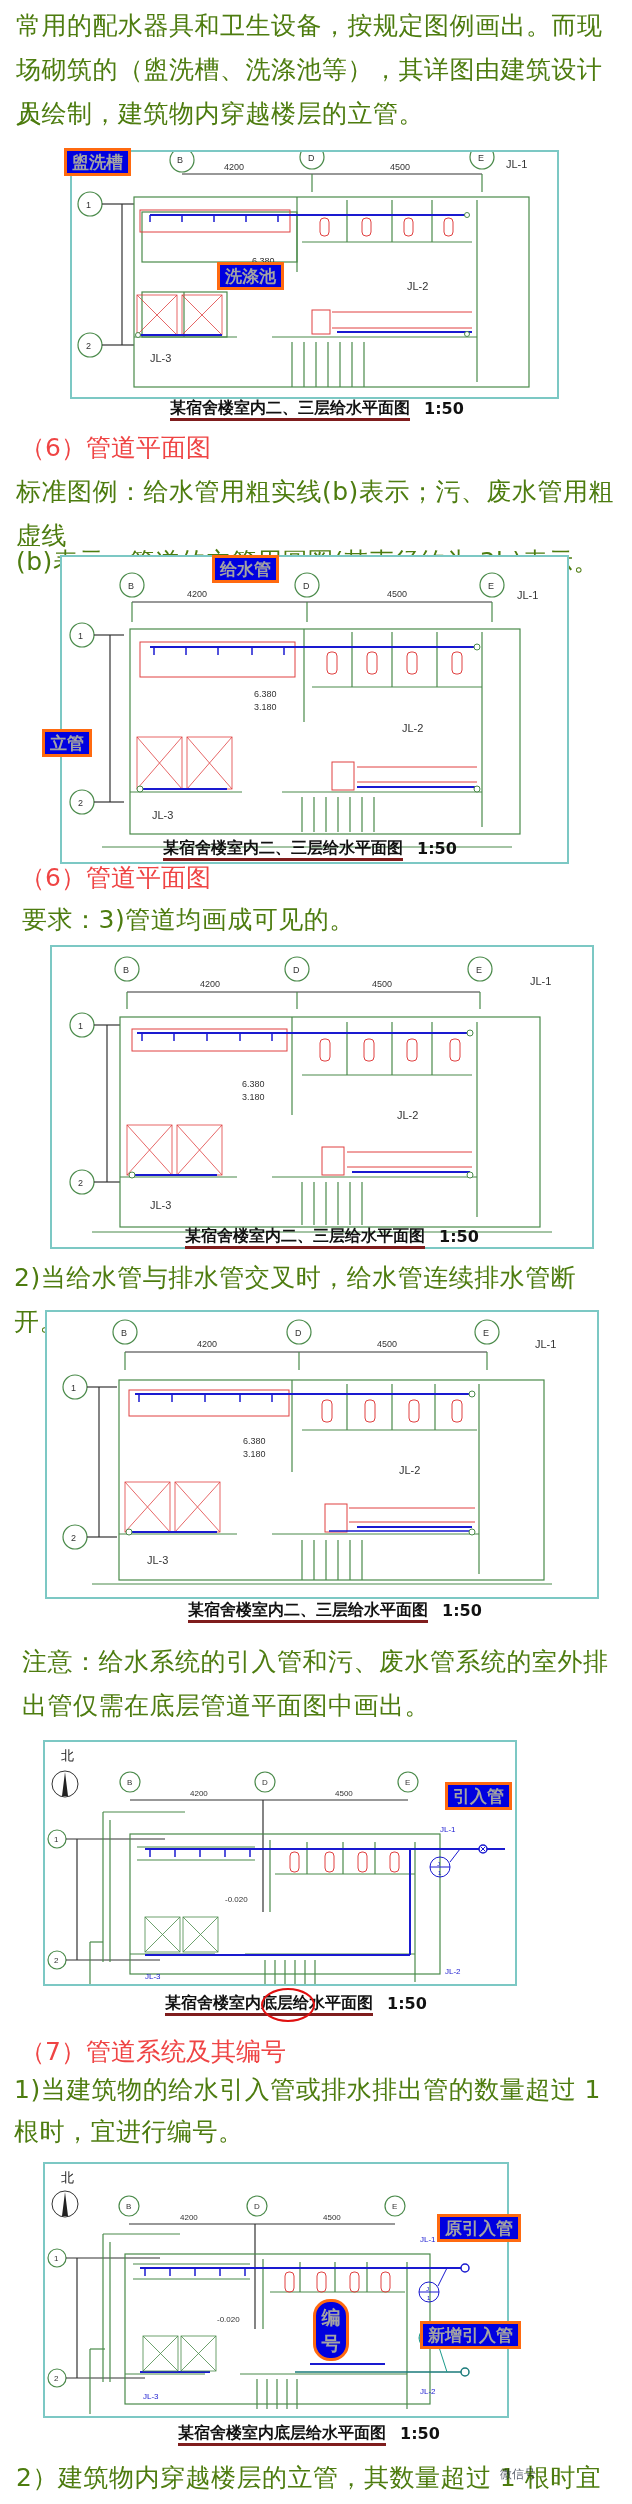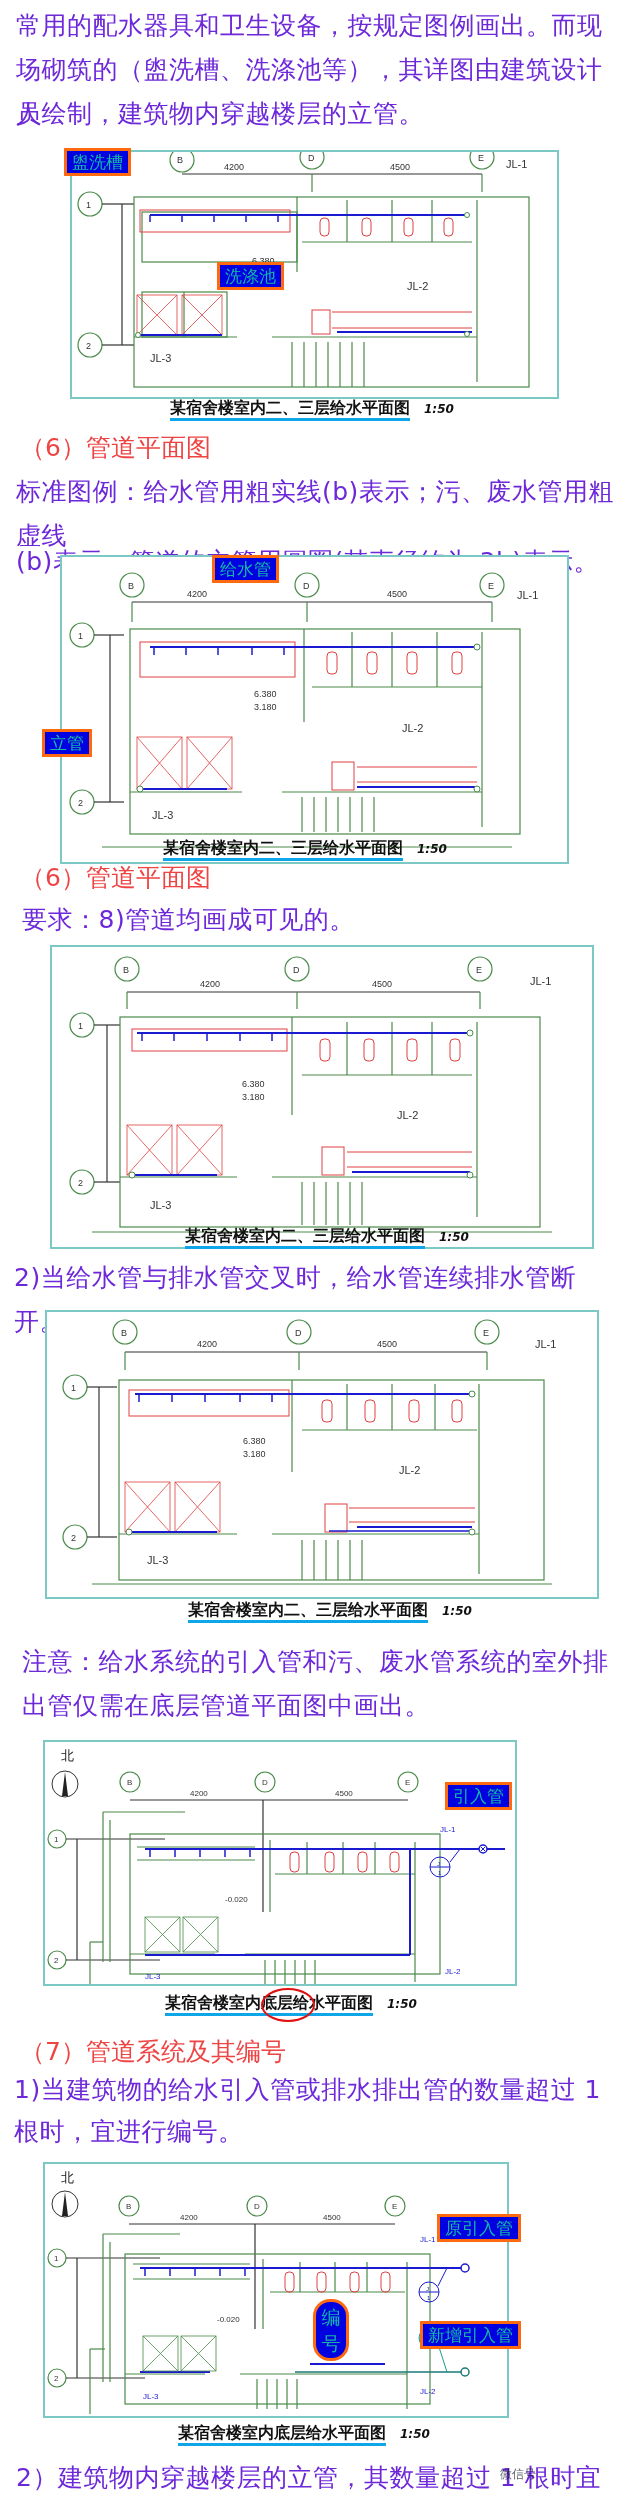--- a/index.html
+++ b/index.html
@@ -1,24 +1,24 @@
 <!DOCTYPE html>
 <html><head>
 <meta charset="utf-8">
 <style>
   html,body{margin:0;padding:0;background:#ffffff;}
   body{width:632px;height:2504px;position:relative;overflow:hidden;font-family:"DejaVu Sans","Liberation Sans",sans-serif;color:#111;}
-  .para{position:absolute;left:16px;width:610px;font-size:25px;line-height:44px;letter-spacing:0.5px;color:#6d28d9;}
+  .para{position:absolute;left:16px;width:610px;font-size:25px;line-height:44px;letter-spacing:0.5px;color:#4d7c0f;}
   .heading{position:absolute;left:20px;font-size:25px;line-height:40px;color:#ef4444;}
   .frame{position:absolute;border:2px solid #7cc8c4;background:#fff;}
   .frame svg{position:absolute;left:0;top:0;width:100%;height:100%;}
   .caption{position:absolute;font-size:16px;font-weight:bold;color:#111;white-space:nowrap;}
-  .caption .t{border-bottom:3px solid #0ea5e9;padding-bottom:1px;}
-  .caption .scale{font-style:italic;font-weight:bold;font-size:12px;margin-left:14px;vertical-align:middle;}
-  .callout{position:absolute;background:#0000e0;color:#14b8a6;border:3px solid #ff6a10;font-weight:normal;font-size:17px;line-height:22px;padding:0 5px;white-space:nowrap;}
+  .caption .t{border-bottom:3px solid #7f1d1d;padding-bottom:1px;}
+  .caption .scale{font-weight:bold;font-size:16px;margin-left:14px;vertical-align:middle;}
+  .callout{position:absolute;background:#0000e0;color:#a3a3a3;border:3px solid #ff6a10;font-weight:bold;font-size:17px;line-height:22px;padding:0 5px;white-space:nowrap;}
   .callout.v{white-space:normal;width:22px;text-align:center;padding:2px 4px;line-height:26px;font-size:19px;border-radius:17px;}
   .hl-circle{position:absolute;border:2px solid #e01010;border-radius:50%;}
 </style>
 </head>
 <body>
 
 <div>
   <div class="para" style="top:4px">常用的配水器具和卫生设备，按规定图例画出。而现</div>
   <div class="para" style="top:48px">场砌筑的（盥洗槽、洗涤池等），其详图由建筑设计人</div>
   <div class="para" style="top:92px">员绘制，建筑物内穿越楼层的立管。</div>
@@ -199,21 +199,21 @@
     </g>
   </svg>
   <div class="callout" style="left:150px;top:-2px">给水管</div>
   <div class="callout" style="left:-20px;top:172px">立管</div>
 </div>
 <div class="caption" style="left:163px;top:838px">
   <span class="t">某宿舍楼室内二、三层给水平面图</span><span class="scale">1:50</span>
 </div>
 
 <div class="heading" style="top:858px">（6）管道平面图</div>
-<div class="para" style="top:898px;left:22px">要求：8)管道均画成可见的。</div>
+<div class="para" style="top:898px;left:22px">要求：3)管道均画成可见的。</div>
 
 <div class="frame" style="left:50px;top:945px;width:540px;height:300px">
   <svg viewBox="0 0 540 300">
     <g fill="none" stroke="#4a8a4a" stroke-width="1.2">
       <circle cx="75" cy="22" r="12"></circle>
         <circle cx="245" cy="22" r="12"></circle>
         <circle cx="428" cy="22" r="12"></circle>
       <line x1="75" y1="45" x2="428" y2="45" stroke="#333"></line>
       <line x1="75" y1="45" x2="75" y2="62"></line>
         <line x1="245" y1="45" x2="245" y2="62"></line>

